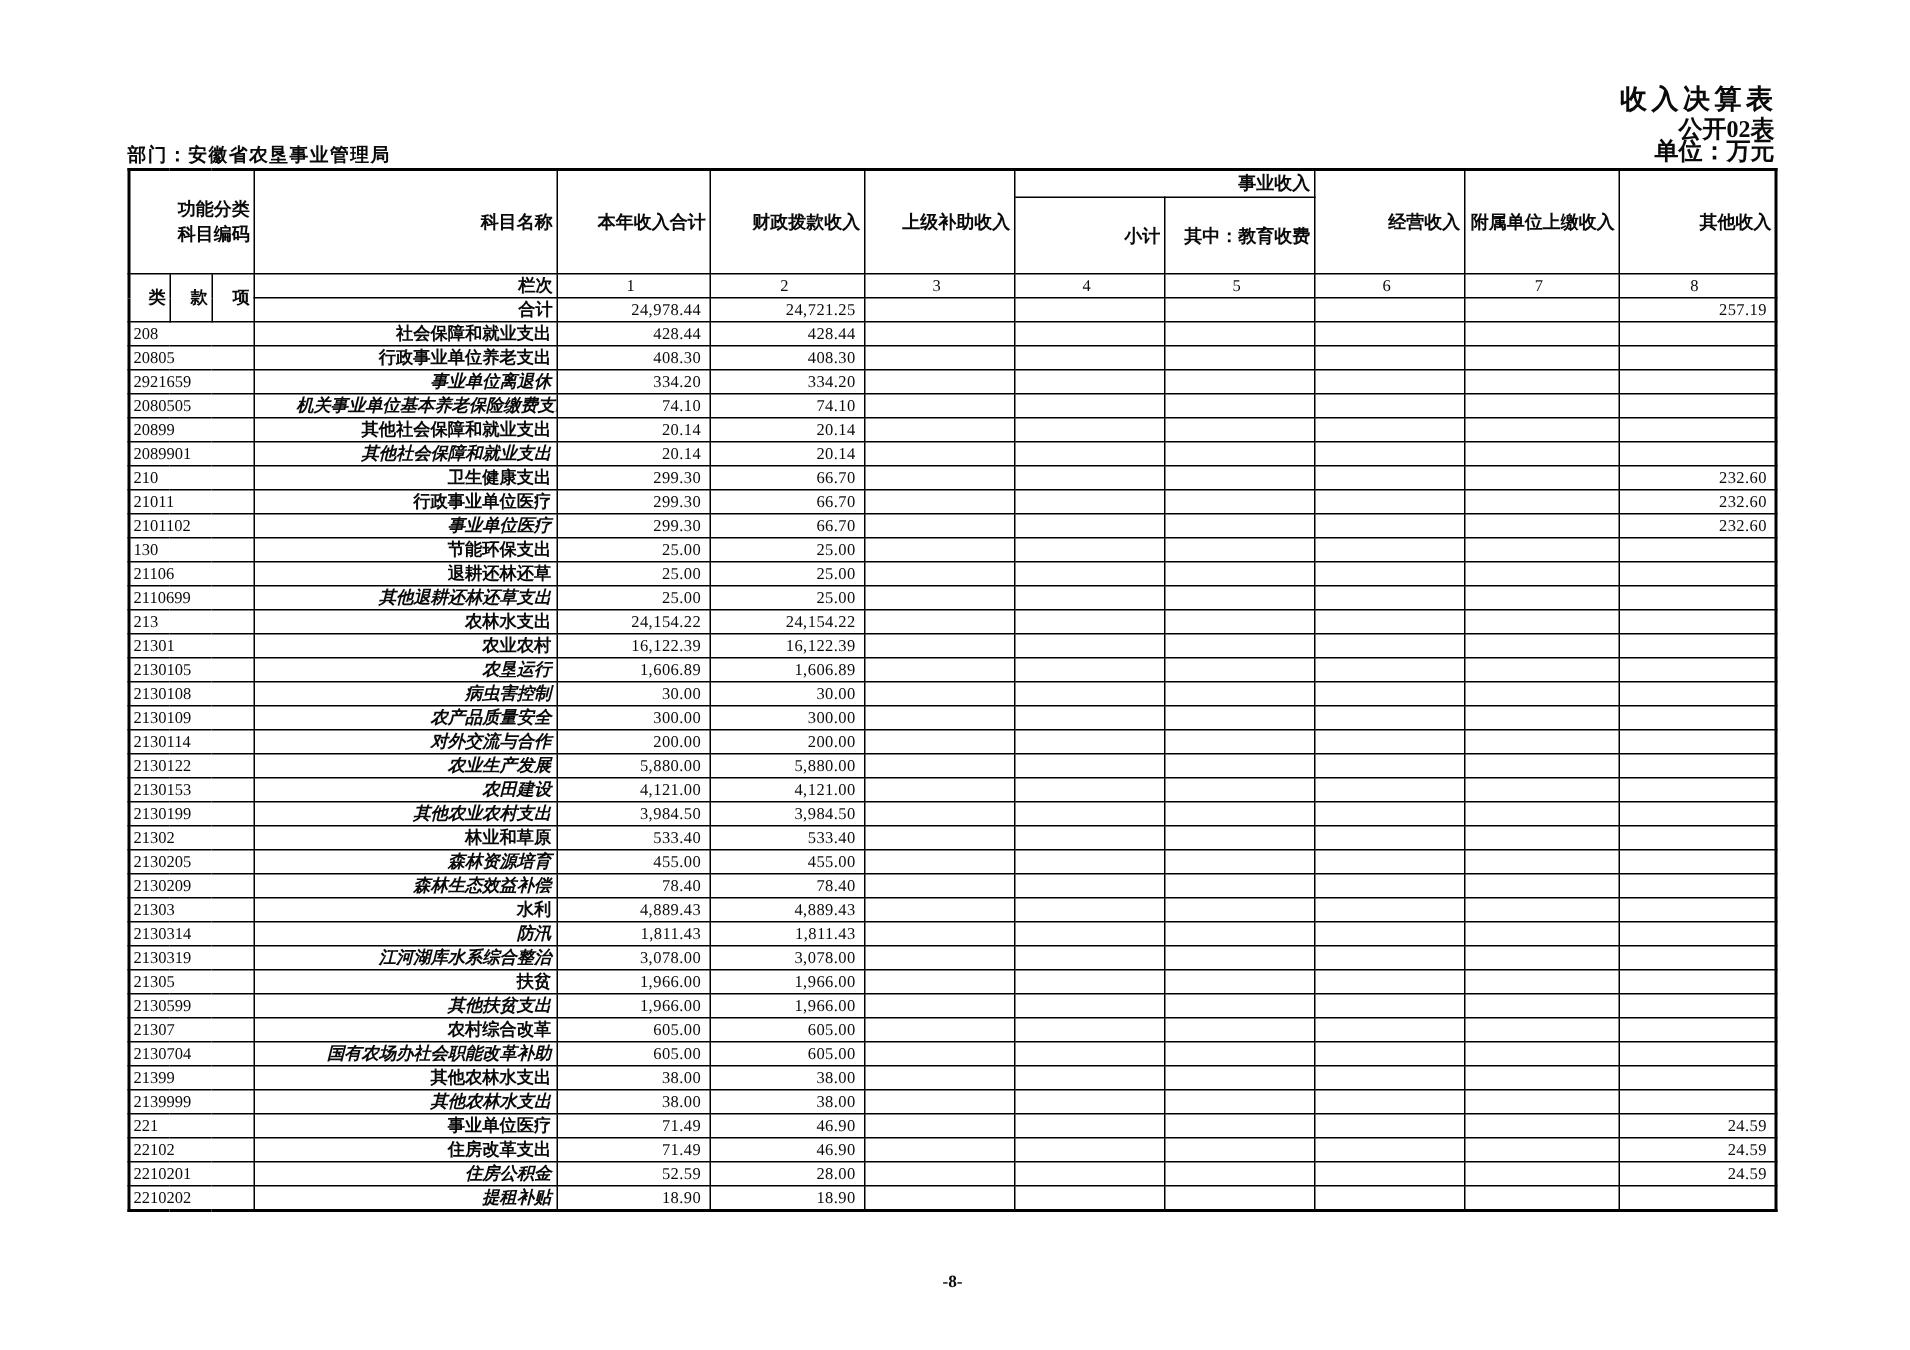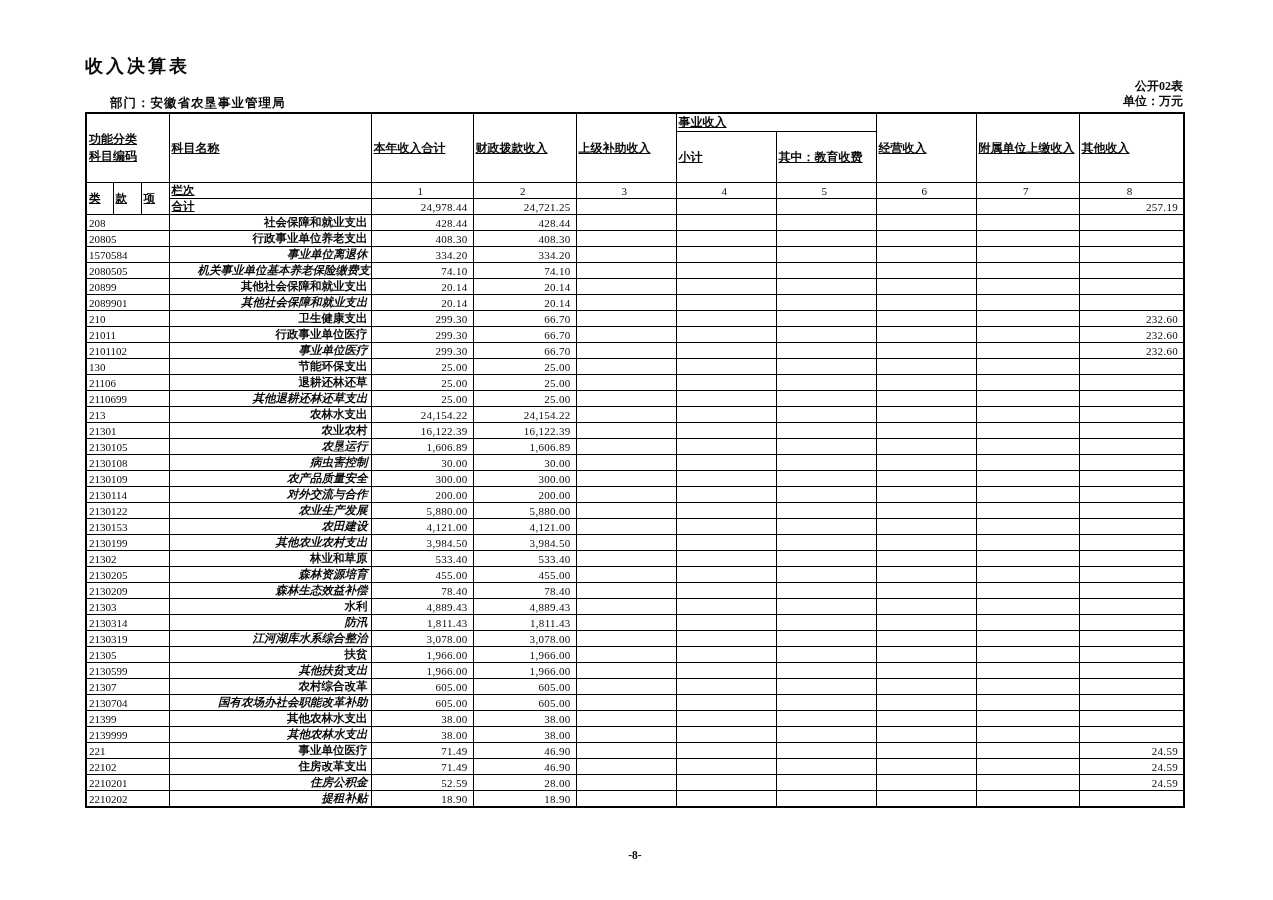--- a/index.html
+++ b/index.html
@@ -5,39 +5,39 @@
   * { margin:0; padding:0; box-sizing:border-box; }
   html,body { width:1273px; height:900px; background:#ffffff; }
   body {
     position:relative;
     font-family:"Liberation Serif","DejaVu Serif",serif;
     color:#0a0a0a;
   }
   .sheet { position:absolute; left:85px; top:0; width:1100px; height:900px; }
   .title {
     position:absolute; top:54px; left:0; width:100%;
-    text-align:left; font-size:18px; font-weight:bold; letter-spacing:3px;
+    text-align:right; font-size:18px; font-weight:bold; letter-spacing:3px;
   }
   .meta-right {
     position:absolute; top:79px; right:2px; text-align:right;
-    font-size:12px; font-weight:bold; line-height:15px;
+    font-size:16px; font-weight:bold; line-height:15px;
   }
   .dept {
     position:absolute; top:95px; left:0;
-    font-size:12.5px; font-weight:bold; letter-spacing:1px;margin-left:25px;
+    font-size:12.5px; font-weight:bold; letter-spacing:1px;
   }
   table.income {
     position:absolute; top:112px; left:0; width:1100px;
     border-collapse:collapse; table-layout:fixed;
     border:2px solid #000;
   }
   td, th { border:1px solid #000; overflow:hidden; white-space:nowrap; }
   .hdr {
-    text-align:left; vertical-align:middle;
-    font-weight:bold; font-size:12px; padding:0 2px;text-decoration:underline;
+    text-align:right; vertical-align:middle;
+    font-weight:bold; font-size:12px; padding:0 2px;
   }
   .h-group { height:18px; }
   .h-main  { height:51px; }
   .r-lanci td, .r-total td { height:15px; font-size:11px; }
   .r-lanci .hdr, .r-total .hdr { font-size:11.5px; }
   tbody.data tr { height:16px; }
   .code { font-size:11px; padding:0 2px; text-align:left; font-weight:normal;margin-left:21px; }
   .name { font-size:11.5px; font-weight:bold; text-align:right; padding:0 3px; }
   .name.ind { padding-left:28px;font-style:italic; }
   .num  { font-size:11px; text-align:right; padding:0 5px 0 2px; letter-spacing:0.3px; }
@@ -144,21 +144,21 @@
           <td class="num">408.30</td>
           <td class="num">408.30</td>
           <td class="num"></td>
           <td class="num"></td>
           <td class="num"></td>
           <td class="num"></td>
           <td class="num"></td>
           <td class="num"></td>
         </tr>
         <tr>
-          <td colspan="3" class="code">1570584</td>
+          <td colspan="3" class="code">2921659</td>
           <td class="name ind">事业单位离退休</td>
           <td class="num">334.20</td>
           <td class="num">334.20</td>
           <td class="num"></td>
           <td class="num"></td>
           <td class="num"></td>
           <td class="num"></td>
           <td class="num"></td>
           <td class="num"></td>
         </tr>

